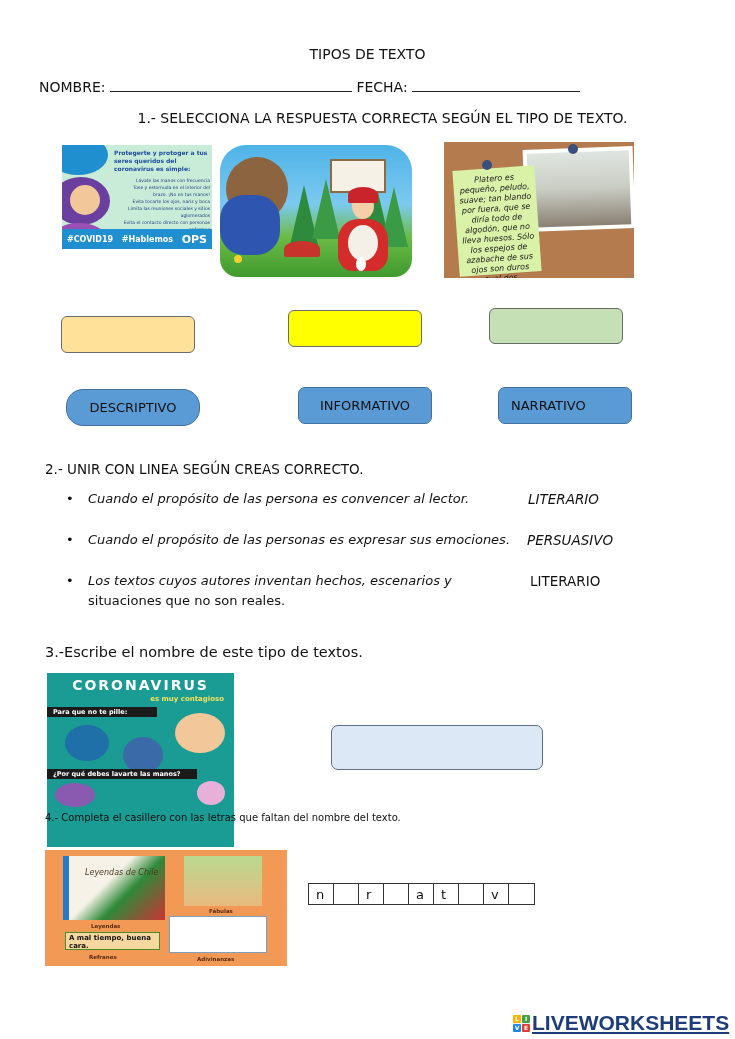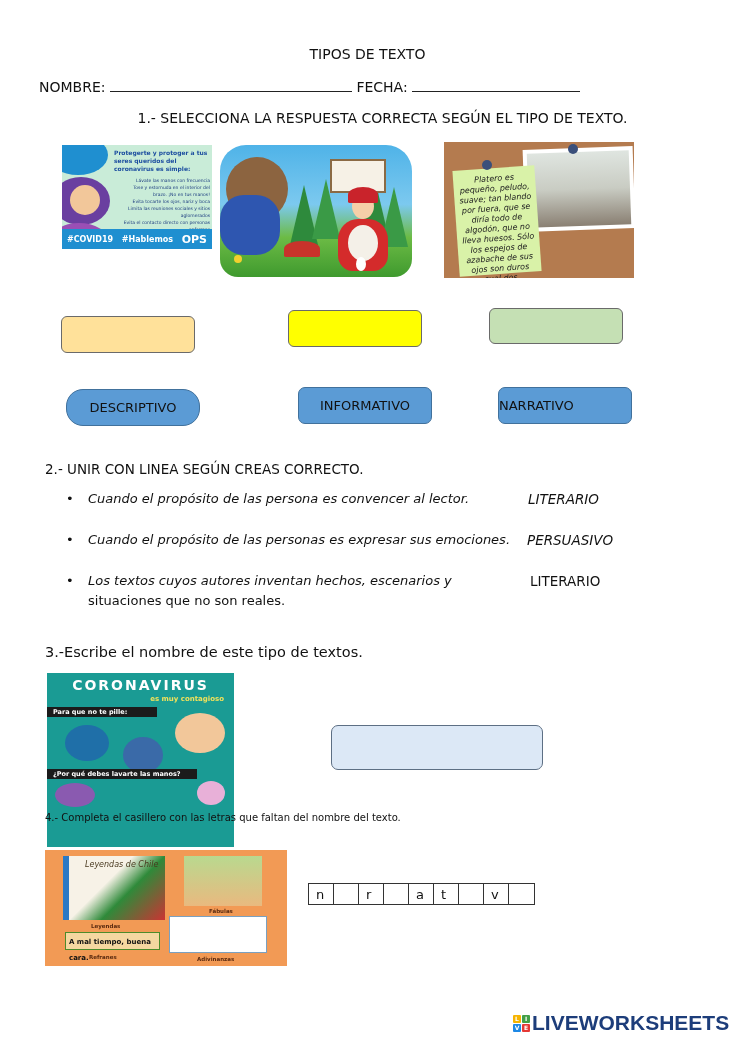--- a/index.html
+++ b/index.html
@@ -31,21 +31,21 @@
 
   
   .ans { border: 1.5px solid #6a6a6a; border-radius: 6px; }
   .a1 { left: 61px; top: 316px; width: 134px; height: 37px; background: #ffe19a; }
   .a2 { left: 288px; top: 310px; width: 134px; height: 37px; background: #ffff00; }
   .a3 { left: 489px; top: 308px; width: 134px; height: 36px; background: #c5e0b4; }
 
   .opt { background: #5b9bd5; border: 1.5px solid #41719c; border-radius: 7px; height: 37px; font-size: 13px; display:flex; align-items:center; color:#111; cursor:pointer; }
   .o1 { left: 66px; top: 389px; width: 134px; justify-content:center;border-radius:17px; }
   .o2 { left: 298px; top: 387px; width: 134px; justify-content:center; }
-  .o3 { left: 498px; top: 387px; width: 134px; }
+  .o3 { left: 498px; top: 387px; width: 134px; padding-left: 12px; }
 
   .q2 { top: 461px; left: 45px; font-size: 13.5px; }
   .bul { left: 66px; font-size: 13px; }
   .bul::before { content: "•"; position: absolute; left: 0; }
   .bul span.txt { position: relative; left: 22px; font-style: italic; }
   .bul .normal { font-style: normal; }
   .match { font-size: 13.5px; font-style: italic; }
 
   .q3 { top: 644px; left: 45px; font-size: 14.5px; }
   .img4 { left: 47px; top: 673px; width: 187px; height: 174px; background: #1a9b94; }
@@ -53,32 +53,32 @@
   .img4 .sub { position:absolute; right:10px; top:22px; color:#f2e25a; font-size:7px; font-weight:bold; }
   .img4 .bar { position:absolute; left:0; height:10px; background:#1b1b1b; color:#fff; font-size:6.5px; font-weight:bold; padding-left:6px; line-height:10px; }
 
   .write-box { left: 331px; top: 725px; width: 212px; height: 45px; background: #dce8f6; border: 1.5px solid #5d6f84; border-radius: 7px; }
 
   .q4 { top: 812px; left: 45px; font-size: 10px; }
   .img5 { left: 45px; top: 850px; width: 242px; height: 116px; background: #f29a55; }
   .img5 .book { position:absolute; left:18px; top:6px; width:102px; height:64px; background: linear-gradient(135deg, #f7f2e7 0%, #f7f2e7 40%, #2f8a3a 60%, #c33 100%); border-left: 6px solid #2a79c6; }
   .img5 .fab { position:absolute; left:139px; top:6px; width:78px; height:50px; background: linear-gradient(#b9d98f, #e9b97f); }
   .img5 .cap { position:absolute; font-size:5.5px; font-weight:bold; color:#5a2a10; }
-  .img5 .ref { position:absolute; left:20px; top:82px; width:95px; height:18px; background:#f5d7a0; border:1.5px solid #4d8b2a; font-size:7px; font-weight:bold; padding:1px 3px; line-height:16px; }
+  .img5 .ref { position:absolute; left:20px; top:82px; width:95px; height:18px; background:#f5d7a0; border:1.5px solid #4d8b2a; font-size:7px; font-weight:bold; padding:1px 3px; line-height:8px; }
   .img5 .adv { position:absolute; left:124px; top:66px; width:98px; height:37px; background:#fff; border:1.5px solid #7aa0c0; }
 
   .grid { left: 308px; top: 883px; display: flex; border: 1px solid #333; }
   .cell { width: 25px; height: 20px; border-right: 1px solid #333; font-size: 13px; display:flex; align-items:center; padding-left: 7px; background:#fff; }
   .cell:last-child { border-right: none; }
   .cell.empty { cursor: text; }
 
   .logo { left: 513px; top: 1011px; display: flex; align-items: center; }
   .logo-mark { display: grid; grid-template-columns: 8px 8px; grid-template-rows: 8px 8px; gap: 1px; margin-right: 2px; }
   .logo-mark span { font-size: 6px; font-weight: bold; color: #fff; display:flex; align-items:center; justify-content:center; border-radius:1px; }
-  .logo-text { font-family: "Liberation Sans", sans-serif; font-weight: bold; font-size: 21px; color: #1d3d7a; letter-spacing: 0px; }
+  .logo-text { font-family: "Liberation Sans", sans-serif; font-weight: bold; font-size: 21px; color: #1d3d7a; letter-spacing: 0px; text-decoration: underline; }
 </style>
 </head>
 <body>
 
 <div class="abs title">TIPOS DE TEXTO</div>
 <div class="abs line-row">
   <span>NOMBRE:</span>
   <span class="uline" style="width:242px;"></span>
   <span>FECHA:</span>
   <span class="uline" style="width:168px;"></span>
@@ -167,21 +167,21 @@
   <div class="blob" style="left:128px;top:40px;width:50px;height:40px;background:#f2c79a;"></div>
   <div class="bar" style="top:96px;width:150px;">¿Por qué debes lavarte las manos?</div>
   <div class="blob" style="left:8px;top:110px;width:40px;height:24px;background:#8a5ab0;"></div>
   <div class="blob" style="left:150px;top:108px;width:28px;height:24px;background:#e8b0d8;"></div>
 </div>
 <div class="abs write-box"></div>
 
 <div class="abs q4">4.- Completa el casillero con las letras que faltan del nombre del texto.</div>
 <div class="abs img img5">
   <div class="book"></div>
-  <div class="abs" style="left:40px;top:10px;font-size:8px;font-style:italic;color:#4a3a20;">Leyendas de Chile</div>
+  <div class="abs" style="left:40px;top:18px;font-size:8px;font-style:italic;color:#4a3a20;">Leyendas de Chile</div>
   <div class="cap" style="left:46px;top:73px;">Leyendas</div>
   <div class="fab"></div>
   <div class="cap" style="left:164px;top:58px;">Fábulas</div>
   <div class="ref">A mal tiempo, buena cara.</div>
   <div class="cap" style="left:44px;top:104px;">Refranes</div>
   <div class="adv"></div>
   <div class="cap" style="left:152px;top:106px;">Adivinanzas</div>
 </div>
 
 <div class="abs grid">

